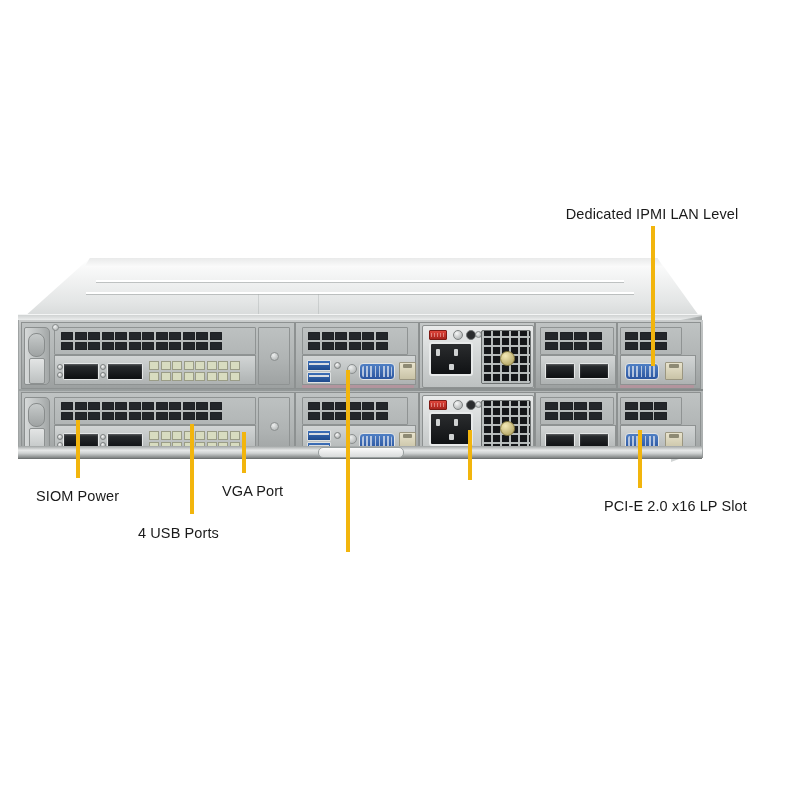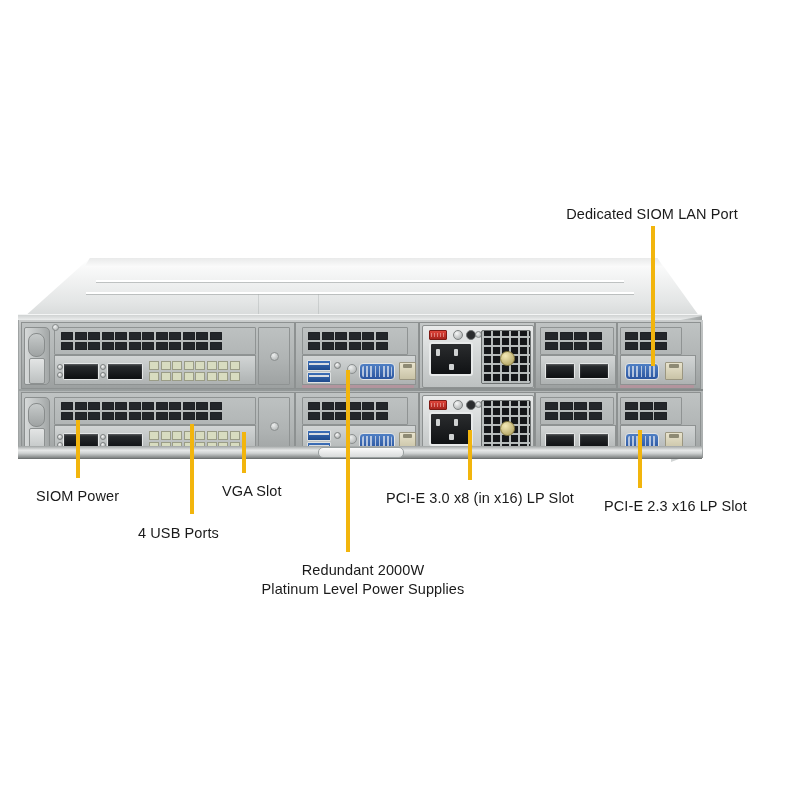--- a/index.html
+++ b/index.html
@@ -534,28 +534,25 @@
   </div>
 
   <div class="ptr" style="left:651px;top:226px;height:140px;"></div>
   <div class="ptr" style="left:76px; top:420px;height:58px;"></div>
   <div class="ptr" style="left:190px;top:424px;height:90px;"></div>
   <div class="ptr" style="left:242px;top:432px;height:41px;"></div>
   <div class="ptr" style="left:346px;top:370px;height:182px;"></div>
   <div class="ptr" style="left:468px;top:430px;height:50px;"></div>
   <div class="ptr" style="left:638px;top:430px;height:58px;"></div>
 
-  <div class="callout c" style="left:552px;top:205px;width:200px;">Dedicated SIOM LAN Port</div>
+  <div class="callout c" style="left:552px;top:205px;width:200px;">Dedicated IPMI LAN Level</div>
 
   <div class="callout" style="left:36px;top:487px;">SIOM Power</div>
 
   <div class="callout" style="left:138px;top:524px;">4 USB Ports</div>
 
-  <div class="callout" style="left:222px;top:482px;">VGA Slot</div>
-
-  <div class="callout c" style="left:233px;top:561px;width:260px;">Redundant 2000W
-Platinum Level Power Supplies</div>
-
-  <div class="callout" style="left:386px;top:489px;">PCI-E 3.0 x8 (in x16) LP Slot</div>
-
-  <div class="callout" style="left:604px;top:497px;">PCI-E 2.3 x16 LP Slot</div>
+  <div class="callout" style="left:222px;top:482px;">VGA Port</div>
+
+
+
+  <div class="callout" style="left:604px;top:497px;">PCI-E 2.0 x16 LP Slot</div>
 
 </div>
 
 </body></html>

